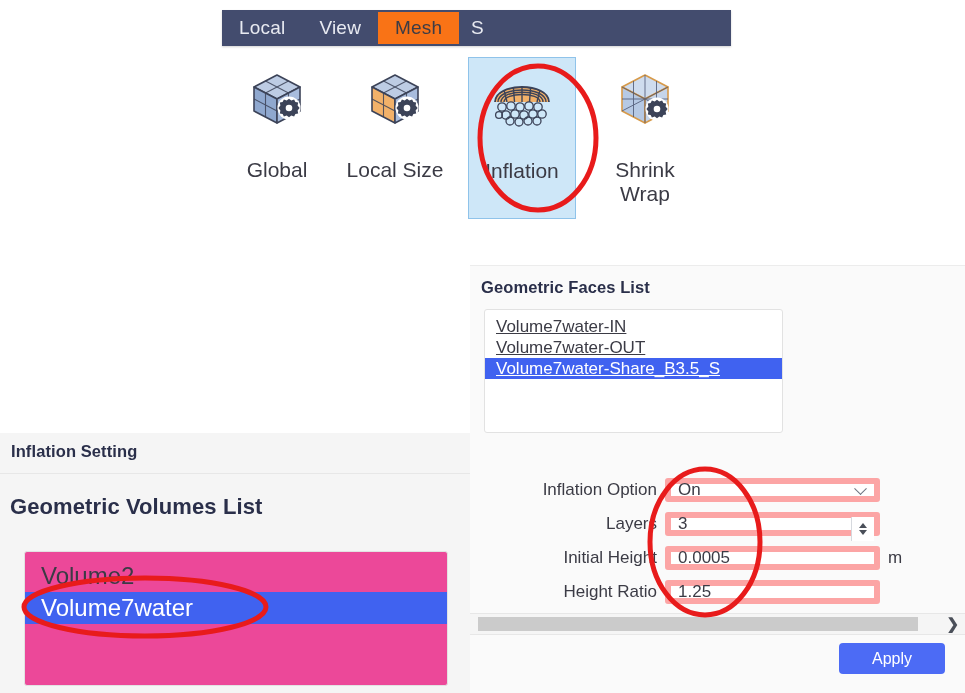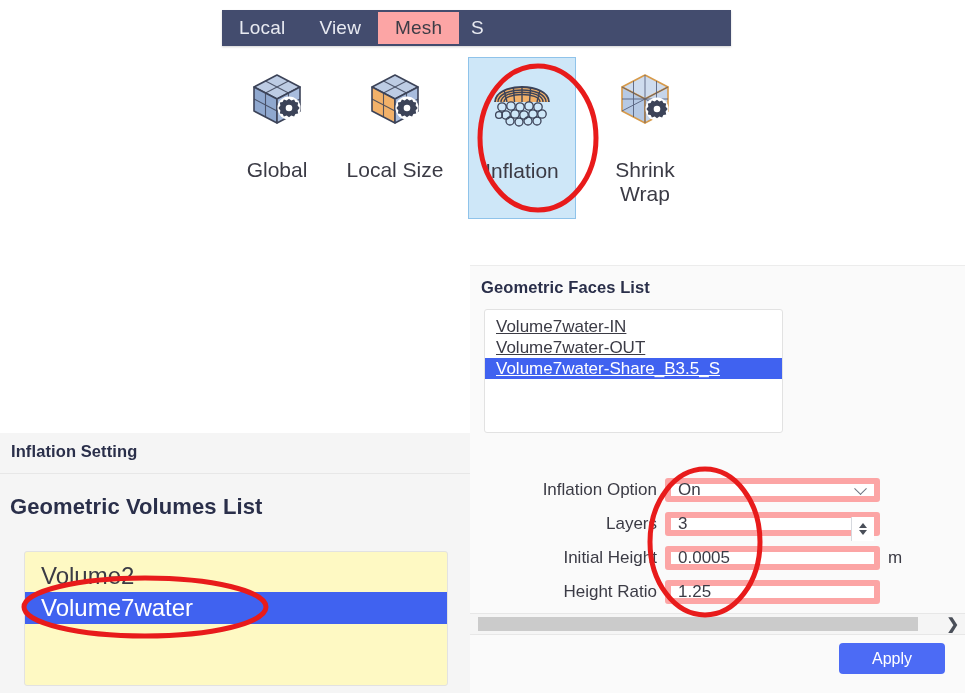--- a/index.html
+++ b/index.html
@@ -22,21 +22,21 @@
   .menu-item{
     display:flex;align-items:center;justify-content:center;
     padding:0 17px;
     color:#e8eaf1;
     font-size:19px;
     letter-spacing:.2px;
     white-space:nowrap;
     cursor:default;
   }
   .menu-item.active{
-    background:#fca5a5;color:#3c3c46;
+    background:#f97316;color:#3c3c46;
     margin:2px 0;
   }
   .menu-item.clipped{
     padding-right:0;overflow:hidden;width:12px;padding-left:12px;
   }
 
   
   #toolbar{
     position:absolute;left:222px;top:57px;width:560px;height:165px;
   }
@@ -94,21 +94,21 @@
   #inflation-title{
     position:absolute;left:11px;top:9px;
     font-size:16.5px;font-weight:bold;color:#2a2f4a;letter-spacing:.1px;
   }
   #volumes-title{
     position:absolute;left:10px;top:61px;
     font-size:22px;font-weight:bold;color:#2a2f4a;letter-spacing:.1px;
   }
   #volumes-list{
     position:absolute;left:24px;top:118px;width:424px;height:135px;
-    background:#fef9c3;border:1px solid #e2e2e2;border-radius:3px;
+    background:#ec4899;border:1px solid #e2e2e2;border-radius:3px;
     padding-top:8px;box-sizing:border-box;overflow:hidden;
   }
   .vol-row{
     height:32px;line-height:32px;
     font-size:24px;color:#3b3b45;
     padding-left:16px;white-space:nowrap;
   }
   .vol-row.sel{background:#4062f0;color:#ffffff;}
 
   

